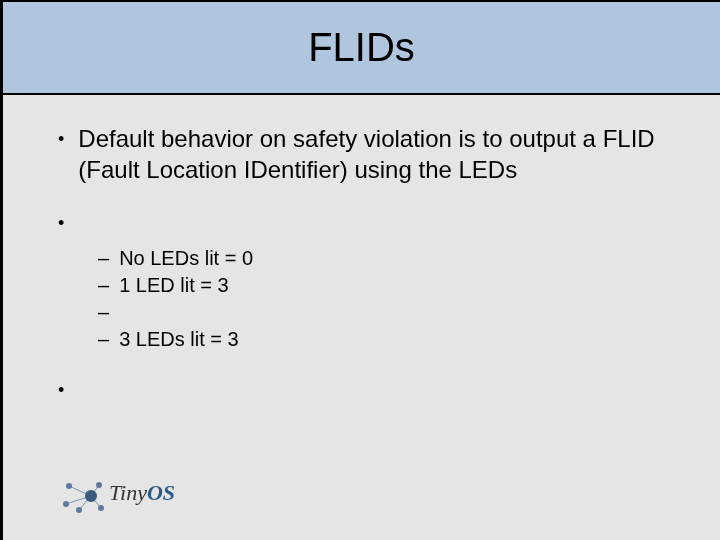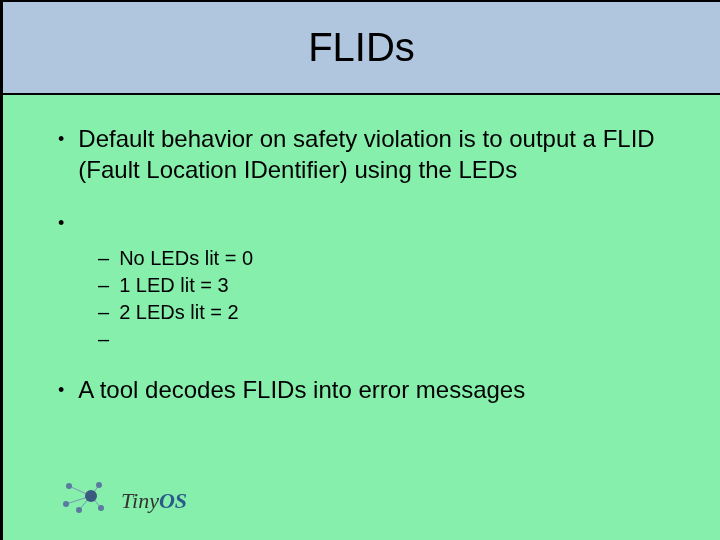--- a/index.html
+++ b/index.html
@@ -1,20 +1,20 @@
 <!DOCTYPE html>
 <html><head>
 <meta charset="utf-8">
 <style>
   * { margin: 0; padding: 0; box-sizing: border-box; }
   html, body { width: 720px; height: 540px; font-family: Arial, Helvetica, sans-serif; background: #fff; }
   .slide {
     width: 720px;
     height: 540px;
-    background: #86efac;
+    background: #e5e5e5;
     position: relative;
     border-left: 3px solid #000;
   }
   .title-band {
     width: 100%;
     height: 95px;
     background: #b0c5de;
     border-top: 2px solid #000;
     border-bottom: 2px solid #000;
     display: flex;
@@ -54,22 +54,22 @@
   .bullet-l2 .dash {
     margin-right: 10px;
     flex-shrink: 0;
   }
   .sub-group { margin-top: -12px; margin-bottom: 22px; }
   .logo {
     position: absolute;
     left: 58px;
     bottom: 26px;
     display: flex;
-    align-items: flex-end;
-    gap: 16px;
+    align-items: flex-start;
+    gap: 4px;
   }
   .logo-graphic {
     width: 44px;
     height: 34px;
     position: relative;
   }
   .logo-text {
     font-family: Georgia, 'Times New Roman', serif;
     font-style: italic;
     font-size: 22px;
@@ -101,30 +101,29 @@
       <div class="bullet-l2">
         <span class="dash">–</span>
         <span>No LEDs lit = 0</span>
       </div>
       <div class="bullet-l2">
         <span class="dash">–</span>
         <span>1 LED lit = 3</span>
       </div>
       <div class="bullet-l2">
         <span class="dash">–</span>
-        <span>2 LEDs lit = 2</span>
       </div>
       <div class="bullet-l2">
         <span class="dash">–</span>
+        <span>3 LEDs lit = 3</span>
       </div>
     </div>
 
     <div class="bullet-l1">
       <span class="dot">•</span>
-      <span>A tool decodes FLIDs into error messages</span>
     </div>
 
   </div>
 
   <div class="logo">
     <div class="logo-graphic">
       <svg width="44" height="34" viewBox="0 0 44 34">
         <line x1="8" y1="6" x2="30" y2="16" stroke="#7a95b5" stroke-width="1"></line>
         <line x1="5" y1="24" x2="30" y2="16" stroke="#7a95b5" stroke-width="1"></line>
         <line x1="18" y1="30" x2="30" y2="16" stroke="#7a95b5" stroke-width="1"></line>

